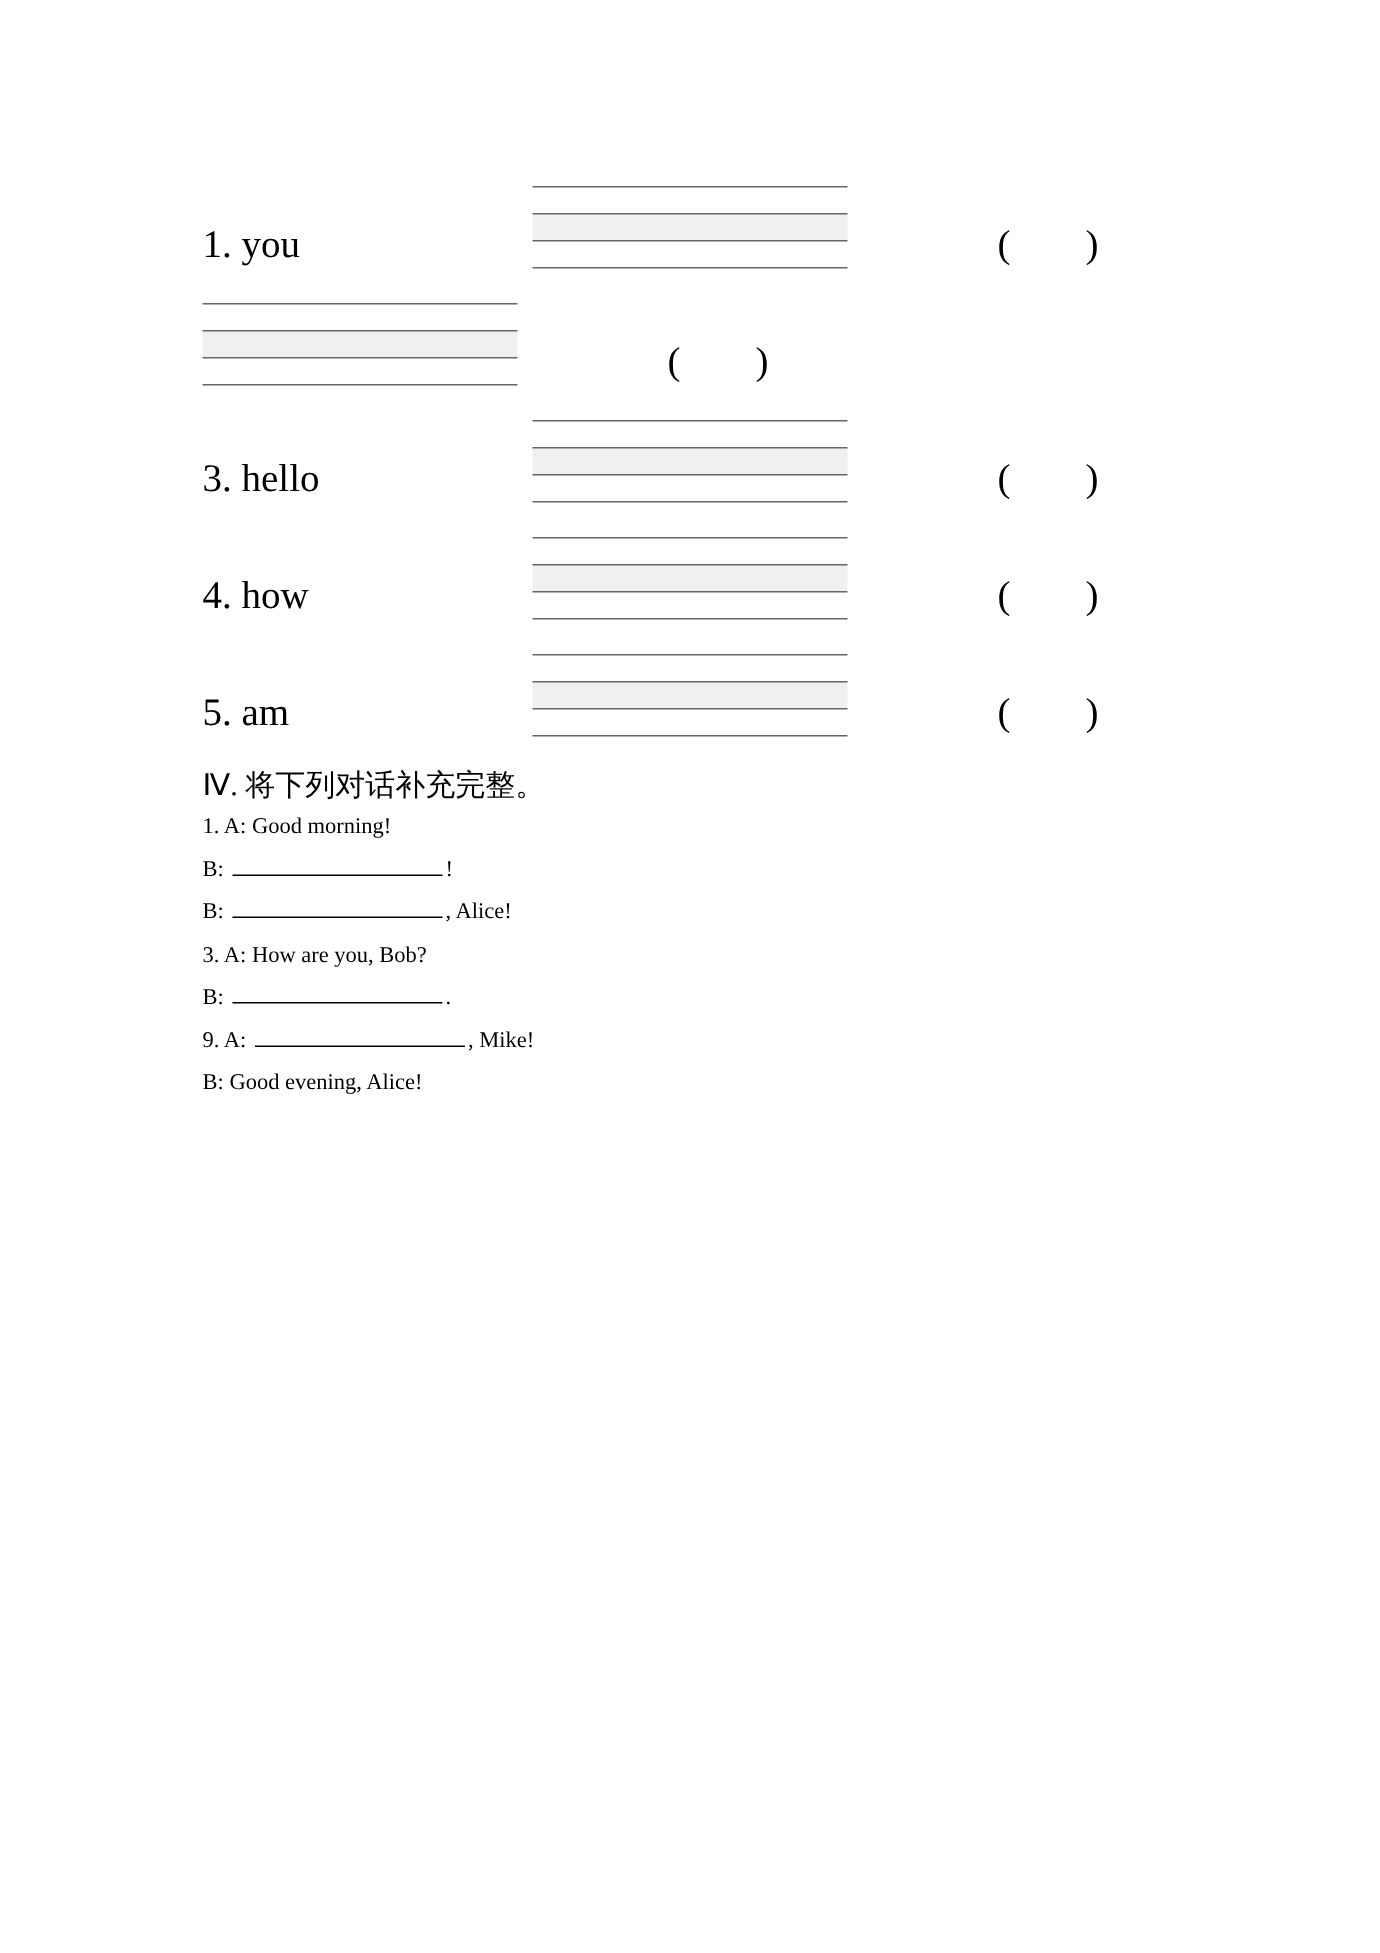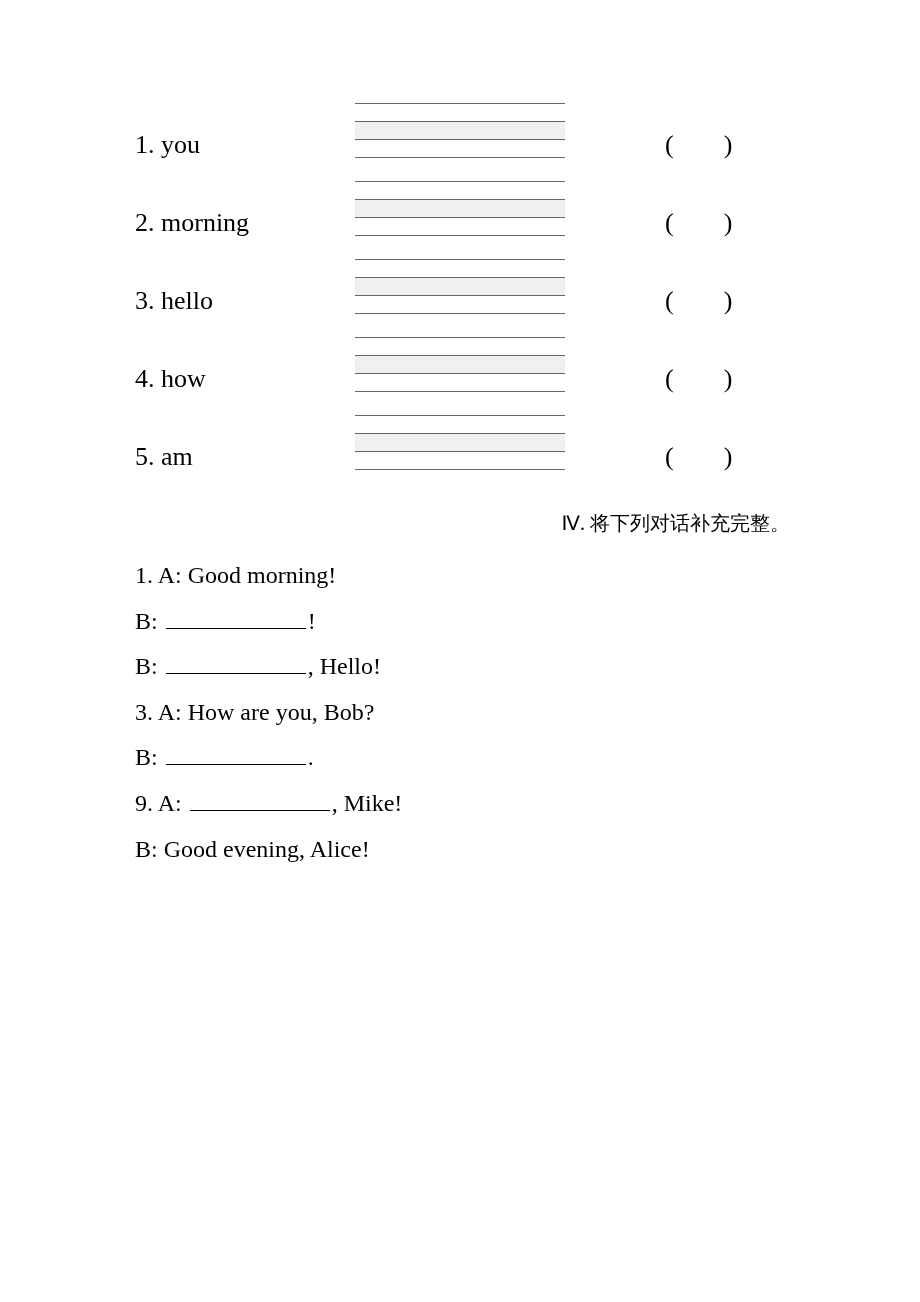--- a/index.html
+++ b/index.html
@@ -9,21 +9,21 @@
     }
     body {
       background: #ffffff;
       font-family: "Times New Roman", "SimSun", serif;
       width: 920px;
       min-height: 1302px;
       padding: 100px 130px 50px 135px;
     }
     .exercise-row {
       display: flex;
-      align-items: center;
+      align-items: flex-end;
       height: 78px;
       position: relative;
       gap: 40px;
     }
     .word-label {
       font-size: 26px;
       color: #000;
       width: 180px;
       flex-shrink: 0;
       padding-top: 12px;
@@ -62,26 +62,24 @@
       color: #000;
       padding-top: 12px;
     }
     .paren-gap {
       display: inline-block;
       width: 50px;
     }
     .section-title {
       font-size: 20px;
       margin-top: 20px;
-      margin-bottom: 16px;
-      color: #000;
-      text-align: right;
+      color: #000;
     }
     .dialogue-line {
-      font-size: 24px;
+      font-size: 15px;
       line-height: 1.9;
       color: #000;
     }
     .blank {
       display: inline-block;
       border-bottom: 1px solid #000;
       width: 140px;
       height: 18px;
       vertical-align: baseline;
       margin: 0 2px;
@@ -103,23 +101,20 @@
         <div class="hw-line"></div>
     </div>
     <div class="paren-group">
       <span>(</span>
       <span class="paren-gap"></span>
       <span>)</span>
     </div>
   </div>
 
   <div class="exercise-row">
-    <div class="word-label">
-      <span>2. </span><span>morning</span>
-    </div>
     <div class="handwriting-lines">
       <div class="hw-shade"></div>
       <div class="hw-line"></div>
         <div class="hw-line"></div>
         <div class="hw-line"></div>
         <div class="hw-line"></div>
     </div>
     <div class="paren-group">
       <span>(</span>
       <span class="paren-gap"></span>
@@ -185,21 +180,21 @@
 <div class="section-title">Ⅳ. 将下列对话补充完整。</div>
 
 <div>
   <div class="dialogue-line">
     <span>1. A: Good morning!</span>
   </div>
   <div class="dialogue-line">
     <span>B: </span><span class="blank"></span><span>!</span>
   </div>
   <div class="dialogue-line">
-    <span>B: </span><span class="blank"></span><span>, Hello!</span>
+    <span>B: </span><span class="blank"></span><span>, Alice!</span>
   </div>
   <div class="dialogue-line">
     <span>3. A: How are you, Bob?</span>
   </div>
   <div class="dialogue-line">
     <span>B: </span><span class="blank"></span><span>.</span>
   </div>
   <div class="dialogue-line">
     <span>9. A: </span><span class="blank"></span><span>, Mike!</span>
   </div>

